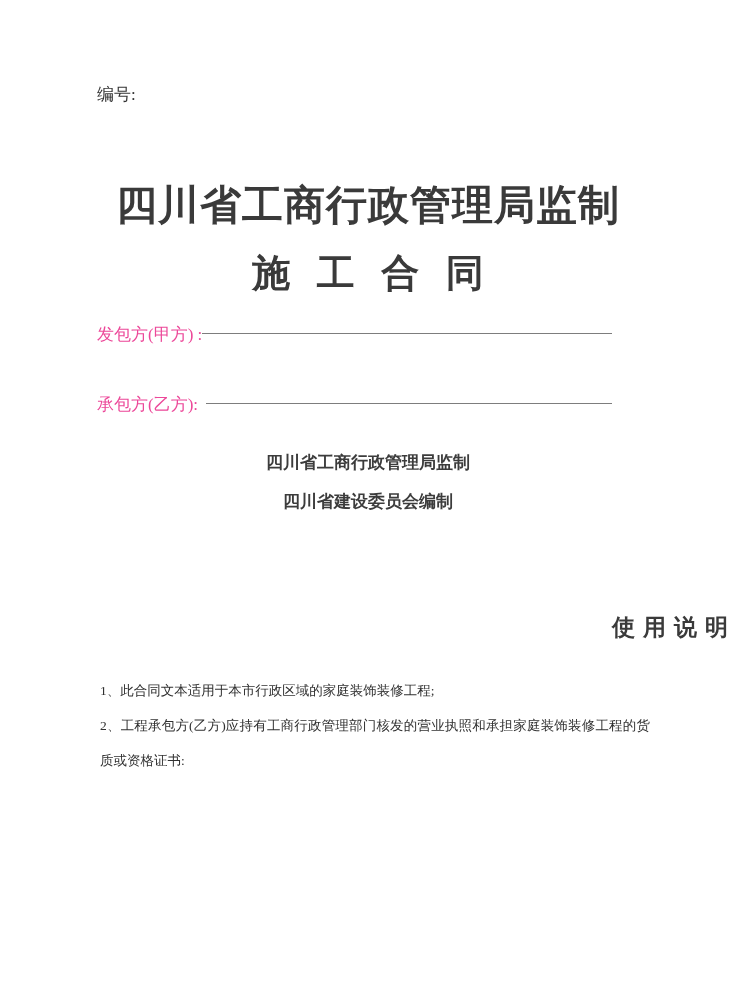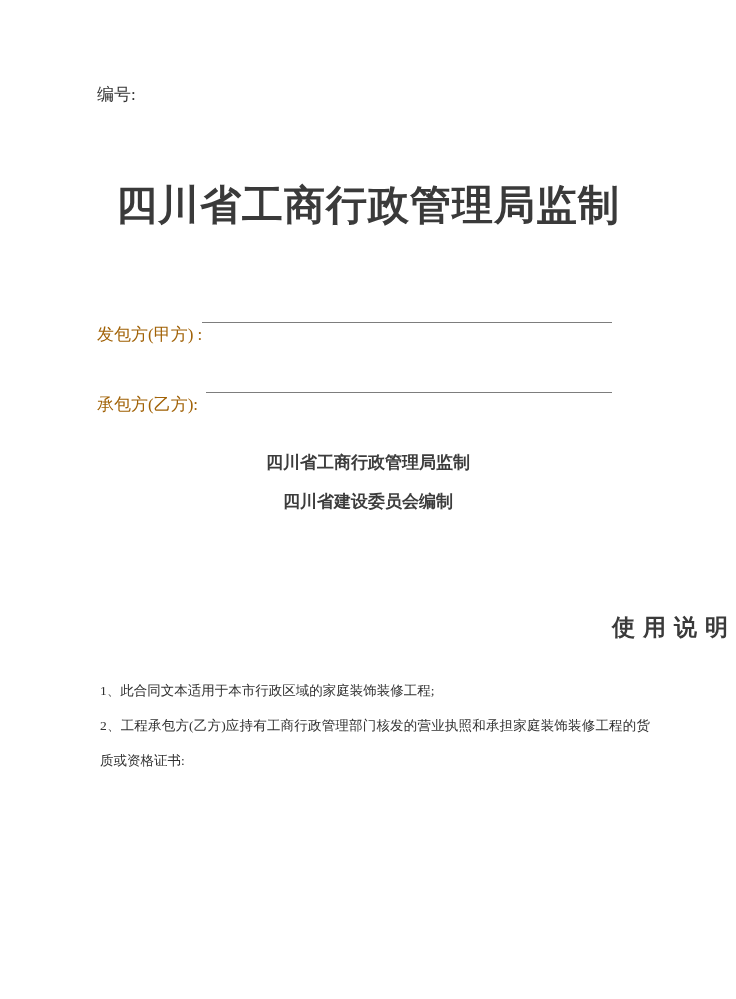--- a/index.html
+++ b/index.html
@@ -36,23 +36,23 @@
     font-size: 38px;
     font-weight: 700;
     word-spacing: 16px;
     color: #3a3a3a;
   }
 
   .party-row {
     left: 97px;
     width: 515px;
     display: flex;
-    align-items: flex-start;
+    align-items: center;
     font-size: 17px;
-    color: #a16207;
+    color: #ec4899;
     height: 25px;
   }
   .party-row .label { white-space: nowrap; line-height: 25px; }
   .party-row .blank {
     flex: 1;
     border-bottom: 1px solid #7d7d7d;
     margin-bottom: 2px;
   }
   .party-a { top: 322px; }
   .party-b { top: 392px; }
@@ -92,20 +92,21 @@
 </style>
 </head>
 <body>
 
 <div class="page">
 
   <div class="abs serial">编号:</div>
 
   <div class="abs title-line1">四川省工商行政管理局监制</div>
 
+  <div class="abs title-line2">施 工 合 同</div>
 
   <div class="abs party-row party-a">
     <span class="label">发包方(甲方) :</span>
     <span class="blank"></span>
   </div>
 
   <div class="abs party-row party-b">
     <span class="label">承包方(乙方):</span>
     <span class="blank"></span>
   </div>

